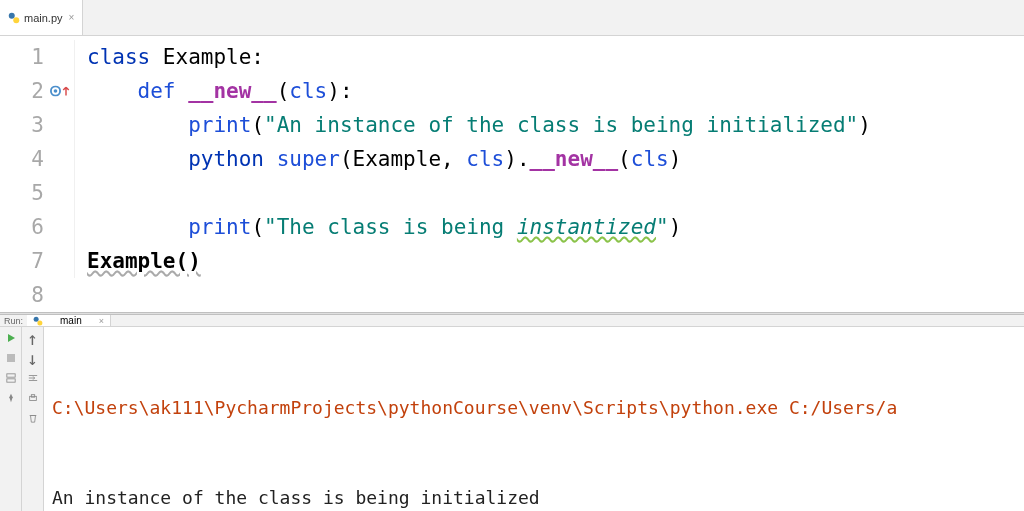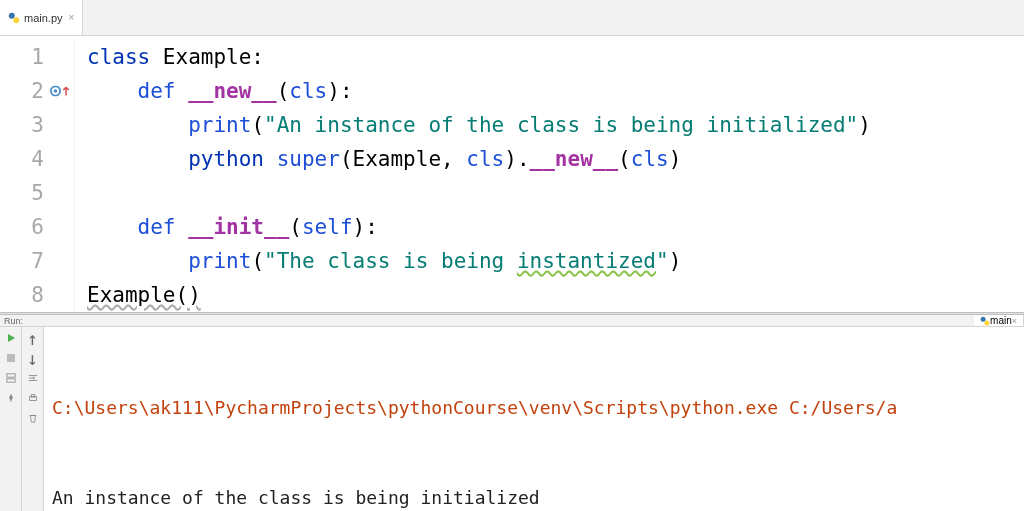--- a/index.html
+++ b/index.html
@@ -81,22 +81,22 @@
       white-space: pre;
       border-left: 1px solid #f0f0f0;
       padding-left: 12px;
     }
     .kw { color: #0033b3; }
     .def { color: #1d4ed8; }
     .fn { color: #a333a3; font-weight: bold; }
     .builtin { color: #1d4ed8; }
     .param { color: #1d4ed8; }
     .str { color: #067d74; font-weight: 500; }
-    .underline { text-decoration-line: underline; text-decoration-style: wavy; text-decoration-color: #8bc34a; }
-    .underline-blue { text-decoration-line: underline; text-decoration-style: wavy; text-decoration-color: #aaa; }
+    .underline { text-decoration-line: underline; text-decoration-style: wavy; text-decoration-color: #8bc34a; font-style: italic; }
+    .underline-blue { text-decoration-line: underline; text-decoration-style: wavy; text-decoration-color: #aaa; font-weight: bold; }
 
     .splitter {
       height: 3px;
       background: #e0e0e0;
       border-top: 1px solid #c0c0c0;
       border-bottom: 1px solid #c0c0c0;
       cursor: row-resize;
     }
 
     .run-pane {
@@ -106,31 +106,30 @@
       font-size: 18px;
     }
     .run-tab-bar {
       height: 18px;
       background: #f2f2f2;
       border-bottom: 1px solid #d4d4d4;
       display: flex;
       align-items: center;
       font-family: sans-serif;
       font-size: 10px;
-      justify-content: space-between;
     }
     .run-tool-label {
       font-size: 9px;
       color: #666;
       padding: 0 4px;
     }
     .run-tab {
       display: flex;
       align-items: center;
-      gap: 0;
+      gap: 17px;
       padding: 0 6px;
       height: 100%;
       background: #fff;
       border-right: 1px solid #d4d4d4;
     }
     .run-body {
       display: flex;
       flex: 1;
     }
     .run-toolbar {
@@ -199,21 +198,20 @@
       <div class="gutter-line"><span>6</span></div>
       <div class="gutter-line"><span>7</span></div>
       <div class="gutter-line"><span>8</span></div>
     </div>
     <div class="code">
       <div class="code-line"><span class="kw">class</span><span> Example:</span></div>
       <div class="code-line"><span class="def">    def </span><span class="fn">__new__</span><span>(</span><span class="param">cls</span><span>):</span></div>
       <div class="code-line"><span>        </span><span class="builtin">print</span><span>(</span><span class="str">"An instance of the class is being initialized"</span><span>)</span></div>
       <div class="code-line"><span>        </span><span class="kw">python </span><span class="builtin">super</span><span>(Example, </span><span class="param">cls</span><span>).</span><span class="fn">__new__</span><span>(</span><span class="param">cls</span><span>)</span></div>
       <div class="code-line"><span></span></div>
-      <div class="code-line"><span class="def">    def </span><span class="fn">__init__</span><span>(</span><span class="param">self</span><span>):</span></div>
       <div class="code-line"><span>        </span><span class="builtin">print</span><span>(</span><span class="str">"The class is being </span><span class="str underline">instantized</span><span class="str">"</span><span>)</span></div>
       <div class="code-line"><span class="underline-blue">Example()</span></div>
     </div>
   </div>
 </div>
 
 <div class="splitter"></div>
 
 <div class="run-pane">
   <div class="run-tab-bar">

